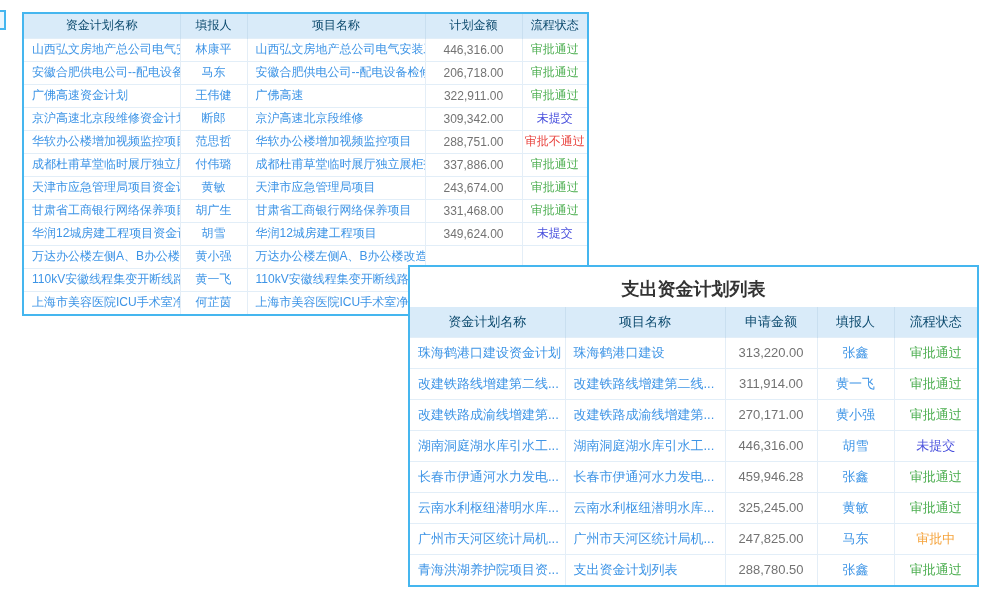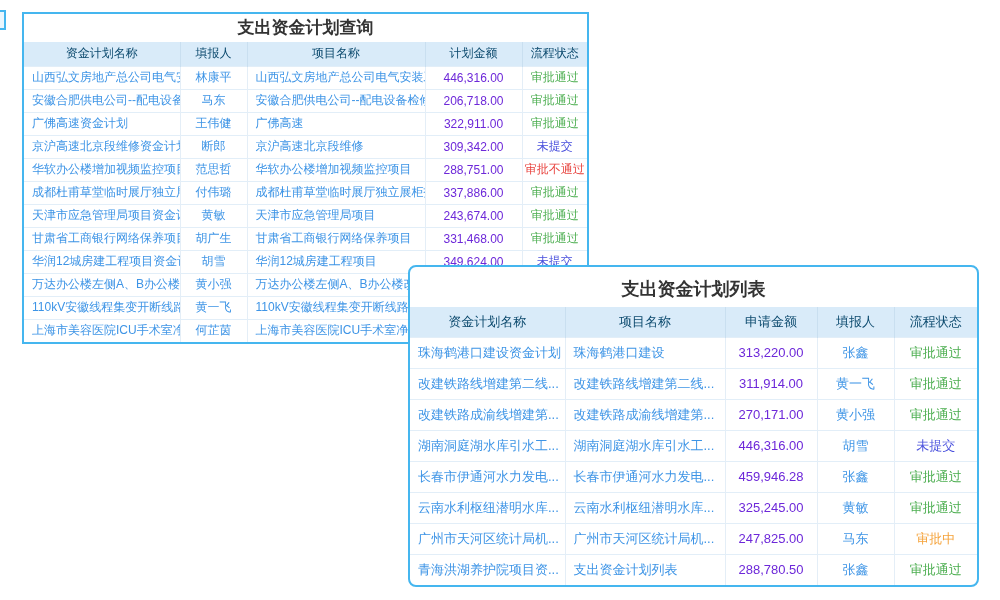--- a/index.html
+++ b/index.html
@@ -6,21 +6,21 @@
   html,body { width:1000px; height:600px; overflow:hidden; background:#ffffff;
               font-family:"Liberation Sans", sans-serif; }
   .page { position:relative; width:1000px; height:600px; background:#ffffff; }
 
   
   .edge-fragment { position:absolute; left:-12px; top:10px; width:18px; height:20px;
                    border:2px solid #45b6ef; background:#eaf6fd; }
 
   .panel { position:absolute; background:#ffffff; border:2px solid #45b6ef; }
   .panel-query { left:22px;  top:12px;  width:567px; z-index:1; }
-  .panel-list  { left:408px; top:265px; width:571px; z-index:2;border-radius:8px; }
+  .panel-list  { left:408px; top:265px; width:571px; z-index:2; }
 
   .panel-title { text-align:center; color:#333333; font-weight:bold; }
   .panel-query .panel-title { font-size:17px; height:28px; line-height:28px; }
   .panel-list  .panel-title { font-size:18px; height:40px; line-height:44px; }
 
   table.data-table { border-collapse:collapse; table-layout:fixed; width:100%; }
   .data-table th { background:#d9ebf9; color:#0c4a6e; font-weight:normal;
                    border-right:1px solid #c9dff0; }
   .data-table th:last-child { border-right:none; }
   .data-table td { border-top:1px solid #e2eef8; border-right:1px solid #e4eef7;
@@ -29,21 +29,21 @@
 
   .panel-query th { height:24px; font-size:12px; }
   .panel-query td { height:23px; font-size:12px; }
   .panel-list  th { height:30px; font-size:13px; }
   .panel-list  td { height:31px; font-size:13px; }
 
   .align-left   { text-align:left; padding-left:8px; }
   .align-center { text-align:center; }
 
   td.cell-link   { color:#3d94e6; }
-  td.cell-amount { color:#6d28d9; }
+  td.cell-amount { color:#737373; }
 
   
   .panel-query th:nth-child(1), .panel-query td:nth-child(1) { width:156px; }
   .panel-query th:nth-child(2), .panel-query td:nth-child(2) { width:67px; }
   .panel-query th:nth-child(3), .panel-query td:nth-child(3) { width:178px; }
   .panel-query th:nth-child(4), .panel-query td:nth-child(4) { width:97px; }
   .panel-query th:nth-child(5), .panel-query td:nth-child(5) { width:65px; }
 
   
   .panel-list th:nth-child(1), .panel-list td:nth-child(1) { width:155px; }
@@ -53,21 +53,20 @@
   .panel-list th:nth-child(5), .panel-list td:nth-child(5) { width:83px; }
 </style>
 </head>
 <body>
 
 <div class="page">
 
   <div class="edge-fragment"></div>
 
   <section class="panel panel-query">
-    <div class="panel-title">支出资金计划查询</div>
     <table class="data-table" data-table="0">
         <thead>
           <tr>
             <th>资金计划名称</th>
             <th>填报人</th>
             <th>项目名称</th>
             <th>计划金额</th>
             <th>流程状态</th>
           </tr>
         </thead>

